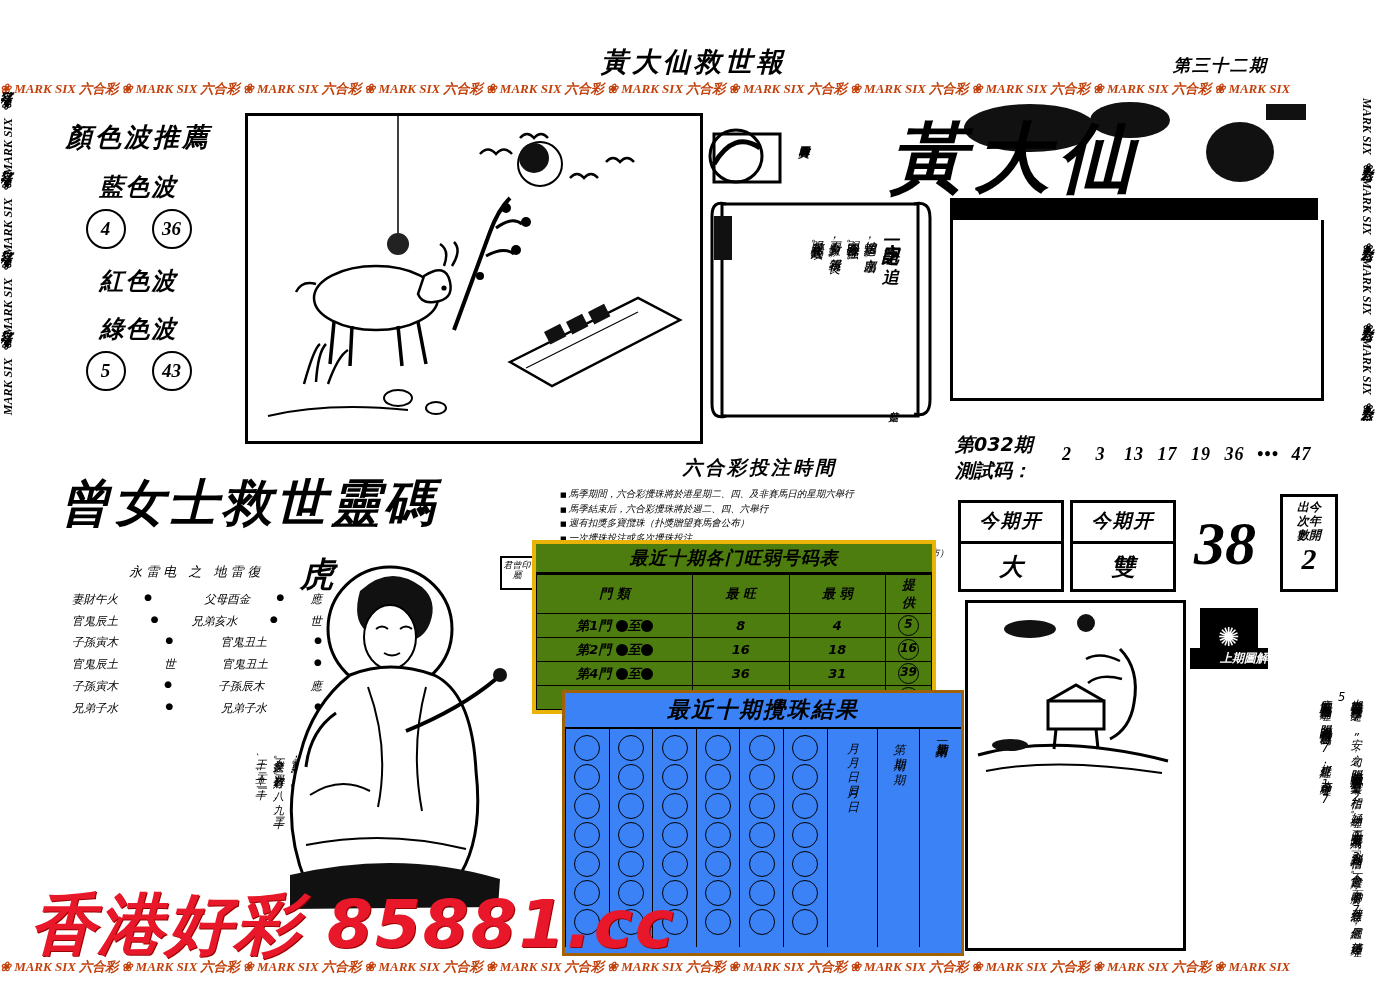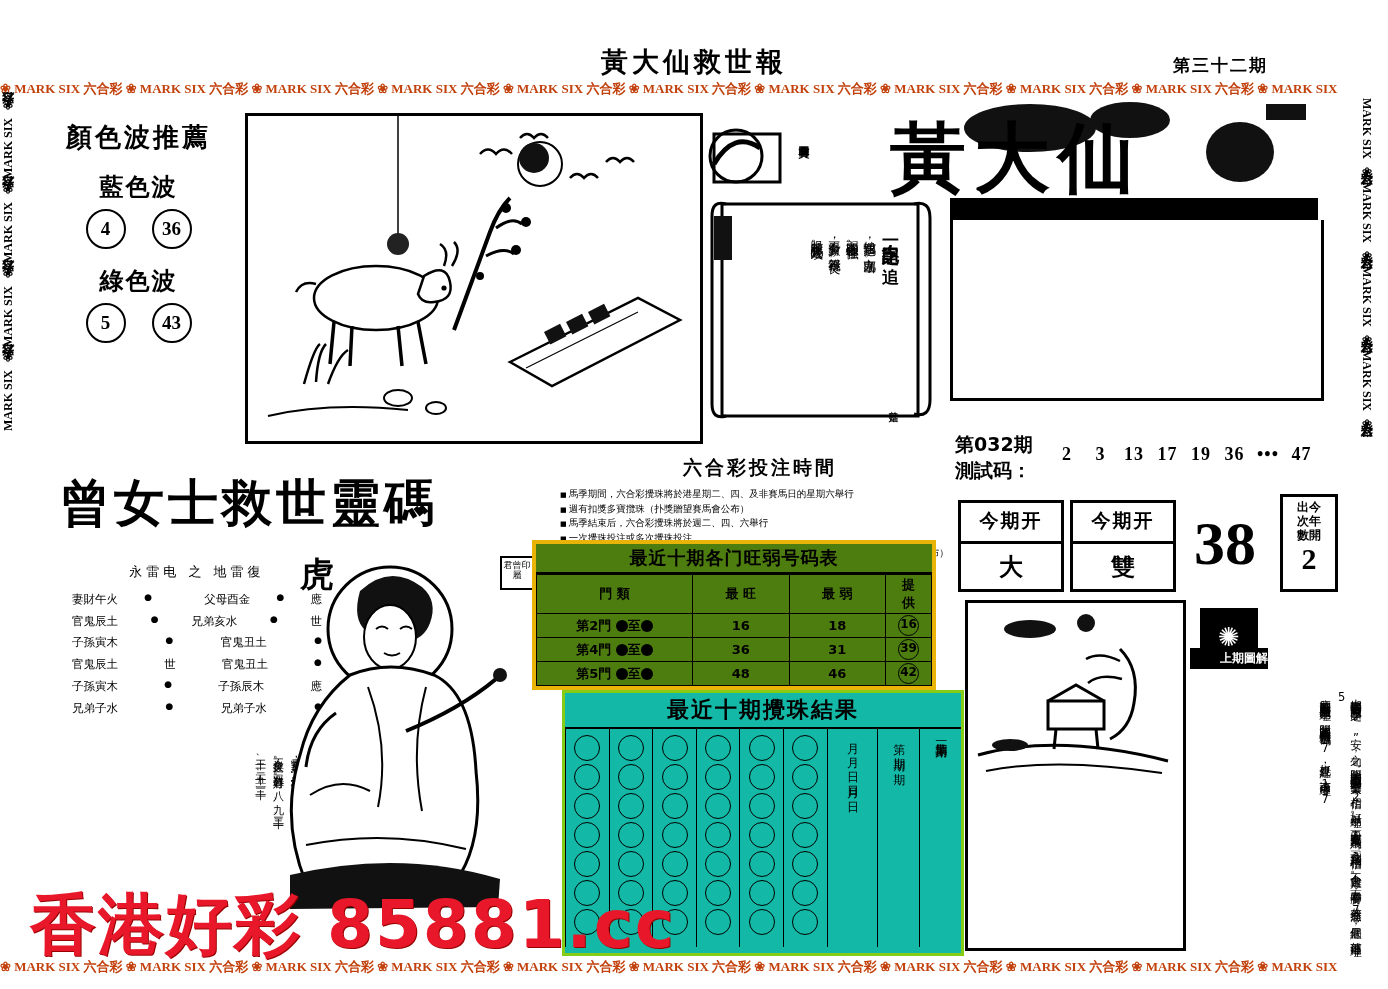--- a/index.html
+++ b/index.html
@@ -1,17 +1,17 @@
 <!DOCTYPE html>
 <html><head>
 <meta charset="utf-8">
 <style>
   html,body{margin:0;padding:0;background:#fff;}
   body{width:1388px;height:989px;position:relative;font-family:"DejaVu Sans","Liberation Sans",sans-serif;overflow:hidden;}
-  .pg{position:absolute;left:0;top:0;width:1388px;height:693px;background:#fff;}
+  .pg{position:absolute;left:0;top:0;width:1388px;height:693px;background:#fff;font-style:italic;}
 
   
   .markstrip{position:absolute;font-family:"Liberation Serif",serif;font-weight:bold;font-size:13px;color:#c2410c;white-space:nowrap;letter-spacing:0px;}
   .markstrip.top{left:0;top:80px;width:1388px;}
   .markstrip.bottom{left:0;top:958px;width:1388px;}
   .markcol{position:absolute;top:96px;width:30px;height:860px;font-family:"Liberation Serif",serif;font-weight:bold;font-size:12px;}
   .markcol span{display:block;writing-mode:vertical-rl;transform:rotate(180deg);margin:2px 0;}
   .markcol.right span{writing-mode:vertical-rl;transform:none;}
 
   .title-main{position:absolute;left:0;top:44px;width:1388px;text-align:center;font-family:"DejaVu Sans","Liberation Sans",sans-serif;font-weight:bold;font-size:27px;letter-spacing:4px;}
@@ -85,21 +85,21 @@
   
   .tbl1{position:absolute;left:532px;top:540px;width:396px;border:4px solid #eab308;background:#4d7c0f;}
   .tbl1 .cap{text-align:center;font-size:18px;font-weight:bold;letter-spacing:1px;padding:2px 0;border-bottom:2px solid #000;}
   table{border-collapse:collapse;width:100%;}
   .tbl1 td,.tbl1 th{border:1.5px solid #000;font-size:13px;text-align:center;padding:1px 12px;font-weight:bold;}
   .tbl1 th{font-size:13px;}
   .circ{display:inline-block;width:19px;height:19px;border:1.5px solid #000;border-radius:50%;line-height:17px;font-size:12px;}
   .dotb{display:inline-block;width:12px;height:12px;border-radius:50%;background:#000;vertical-align:middle;}
 
   
-  .tbl2{position:absolute;left:562px;top:690px;width:396px;height:260px;border:3px solid #84cc16;background:#14b8a6;}
+  .tbl2{position:absolute;left:562px;top:690px;width:396px;height:260px;border:3px solid #a16207;background:#3b82f6;}
   .tbl2 .cap{text-align:center;font-size:22px;font-weight:bold;letter-spacing:2px;padding:2px 0;border-bottom:2px solid #000;}
   .tbl2 .body{display:flex;flex-direction:row-reverse;height:218px;}
   .tbl2 .col{border-left:1.5px solid #000;display:flex;flex-direction:column;align-items:center;padding-top:4px;}
   .tbl2 .col.hdr{width:46px;}
   .tbl2 .vcell{writing-mode:vertical-rl;text-orientation:upright;font-size:12px;line-height:1.1;margin:1px 0;}
   .tbl2 .ocell{width:24px;height:24px;border:1.5px solid #000;border-radius:50%;margin:1.5px 0;}
   .rbox{position:absolute;left:965px;top:600px;width:215px;height:345px;border:3px solid #000;}
   .handicon{position:absolute;left:1200px;top:608px;width:54px;height:54px;border:2px solid #000;display:flex;align-items:center;justify-content:center;background:#000;color:#fff;font-size:26px;}
   .handlbl{position:absolute;left:1190px;top:648px;width:78px;text-align:right;font-size:12px;font-weight:bold;background:#000;color:#fff;padding:2px 0;}
   .rtext{position:absolute;left:1148px;top:690px;width:215px;height:260px;display:flex;flex-direction:row-reverse;gap:2px;}
@@ -128,20 +128,21 @@
 
   <div class="wave">
     <h2>顏色波推薦</h2>
 
     <div class="wlabel">藍色波</div>
     <div class="balls">
       <div class="ball">4</div>
       <div class="ball">36</div>
     </div>
 
+    <div class="wlabel">紅色波</div>
 
     <div class="wlabel">綠色波</div>
     <div class="balls">
       <div class="ball">5</div>
       <div class="ball">43</div>
     </div>
   </div>
 
   <div class="illus">
     <svg width="446" height="319" viewBox="0 0 446 319">
@@ -328,36 +329,42 @@
       <path d="M40 330 q110 -26 210 4 l-2 28 l-208 2z" fill="#111"></path>
       <path d="M56 300 q80 -16 160 4" stroke="#000" stroke-width="2" fill="none"></path>
       <path d="M86 168 q-26 18 -30 54" stroke="#000" stroke-width="3" fill="none"></path>
     </svg>
   </div>
 
   <div class="bet">
     <h3>六合彩投注時間</h3>
     <ul>
       <li>馬季期間，六合彩攪珠將於港星期二、四、及非賽馬日的星期六舉行</li>
+      <li>馬季結束后，六合彩攪珠將於週二、四、六舉行</li>
       <li>週有扣獎多寶攬珠（扑獎贈望賽馬會公布）</li>
-      <li>馬季結束后，六合彩攪珠將於週二、四、六舉行</li>
       <li>一次攪珠投注或多次攪珠投注</li>
       <li>歇暑期間截止投注時間：攪珠當日下午七時三十分（截止時間如有更改，馬會將另行公布）</li>
     </ul>
   </div>
 
   <div class="tbl1">
     <div class="cap">最近十期各门旺弱号码表</div>
     <table>
       <tbody>
           <tr>
         <th style="width:150px">門 類</th>
         <th style="width:80px">最 旺</th>
         <th style="width:80px">最 弱</th>
         <th>提 供</th>
+      </tr>
+      <tr>
+        <td><span>第1門</span> <span class="dotb"></span>至<span class="dotb"></span></td>
+        <td>8</td>
+        <td>4</td>
+        <td><span class="circ">5</span></td>
       </tr>
       <tr>
         <td><span>第2門</span> <span class="dotb"></span>至<span class="dotb"></span></td>
         <td>16</td>
         <td>18</td>
         <td><span class="circ">16</span></td>
       </tr>
       <tr>
         <td><span>第4門</span> <span class="dotb"></span>至<span class="dotb"></span></td>
         <td>36</td>

